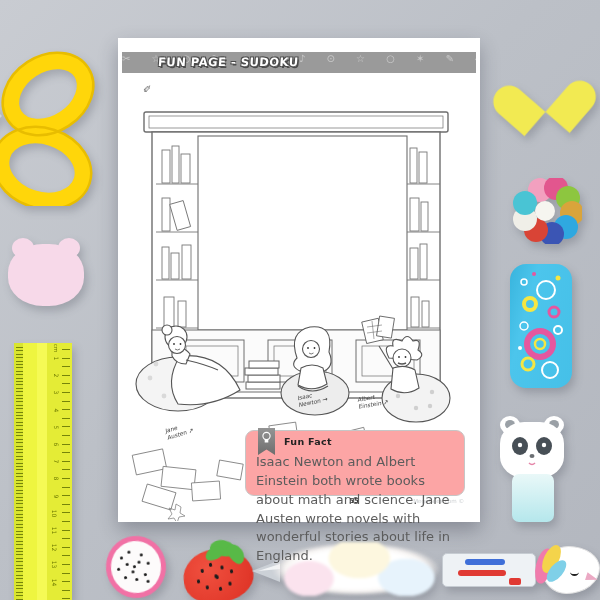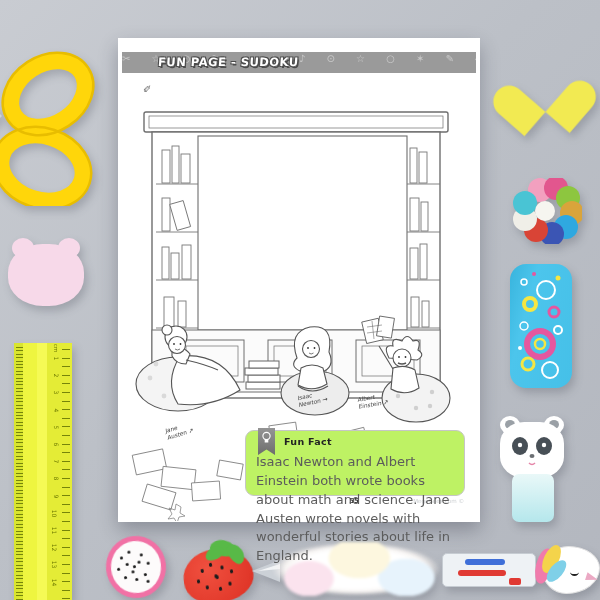--- a/index.html
+++ b/index.html
@@ -28,21 +28,21 @@
   .sc{border-right:1px solid #dedede;border-bottom:1px solid #dedede;display:flex;
       align-items:center;justify-content:center;font-size:6.6px;color:#2a2a2a;}
   .sc:nth-child(6n){border-right:none}
   .sc:nth-child(n+31){border-bottom:none}
   .sc.tR{border-right:1.5px solid #9c9c9c}
   .sc.tB{border-bottom:1.5px solid #9c9c9c}
 
   .solution-note{position:absolute;left:314px;top:196px;height:95px;font-size:5.9px;color:#4a4a4a;
       writing-mode:vertical-rl;transform:rotate(180deg);letter-spacing:.3px;}
 
-  .funfact{position:absolute;left:127px;top:392px;width:218px;height:64px;background:#bef264;
+  .funfact{position:absolute;left:127px;top:392px;width:218px;height:64px;background:#fca5a5;
       border:1.2px solid #c6c6c6;border-radius:9px;z-index:5;}
   .ribbon{position:absolute;left:12px;top:-3px;width:17px;height:27px;
       background:linear-gradient(#949494,#6d6d6d);
       clip-path:polygon(0 0,100% 0,100% 100%,50% 80%,0 100%);}
   .ff-title{position:absolute;left:38px;top:5px;font-size:9.5px;font-weight:bold;color:#222;letter-spacing:.3px;}
   .ff-body{position:absolute;left:10px;top:22px;right:8px;font-size:13px;line-height:1.45;color:#5c5c5c;}
 
   .pagenum{position:absolute;left:196px;top:459px;width:80px;text-align:center;
       font-size:7px;font-weight:bold;color:#333;}
   .watermark{position:absolute;right:16px;top:460px;font-size:5.6px;color:#cdd0d3;}

